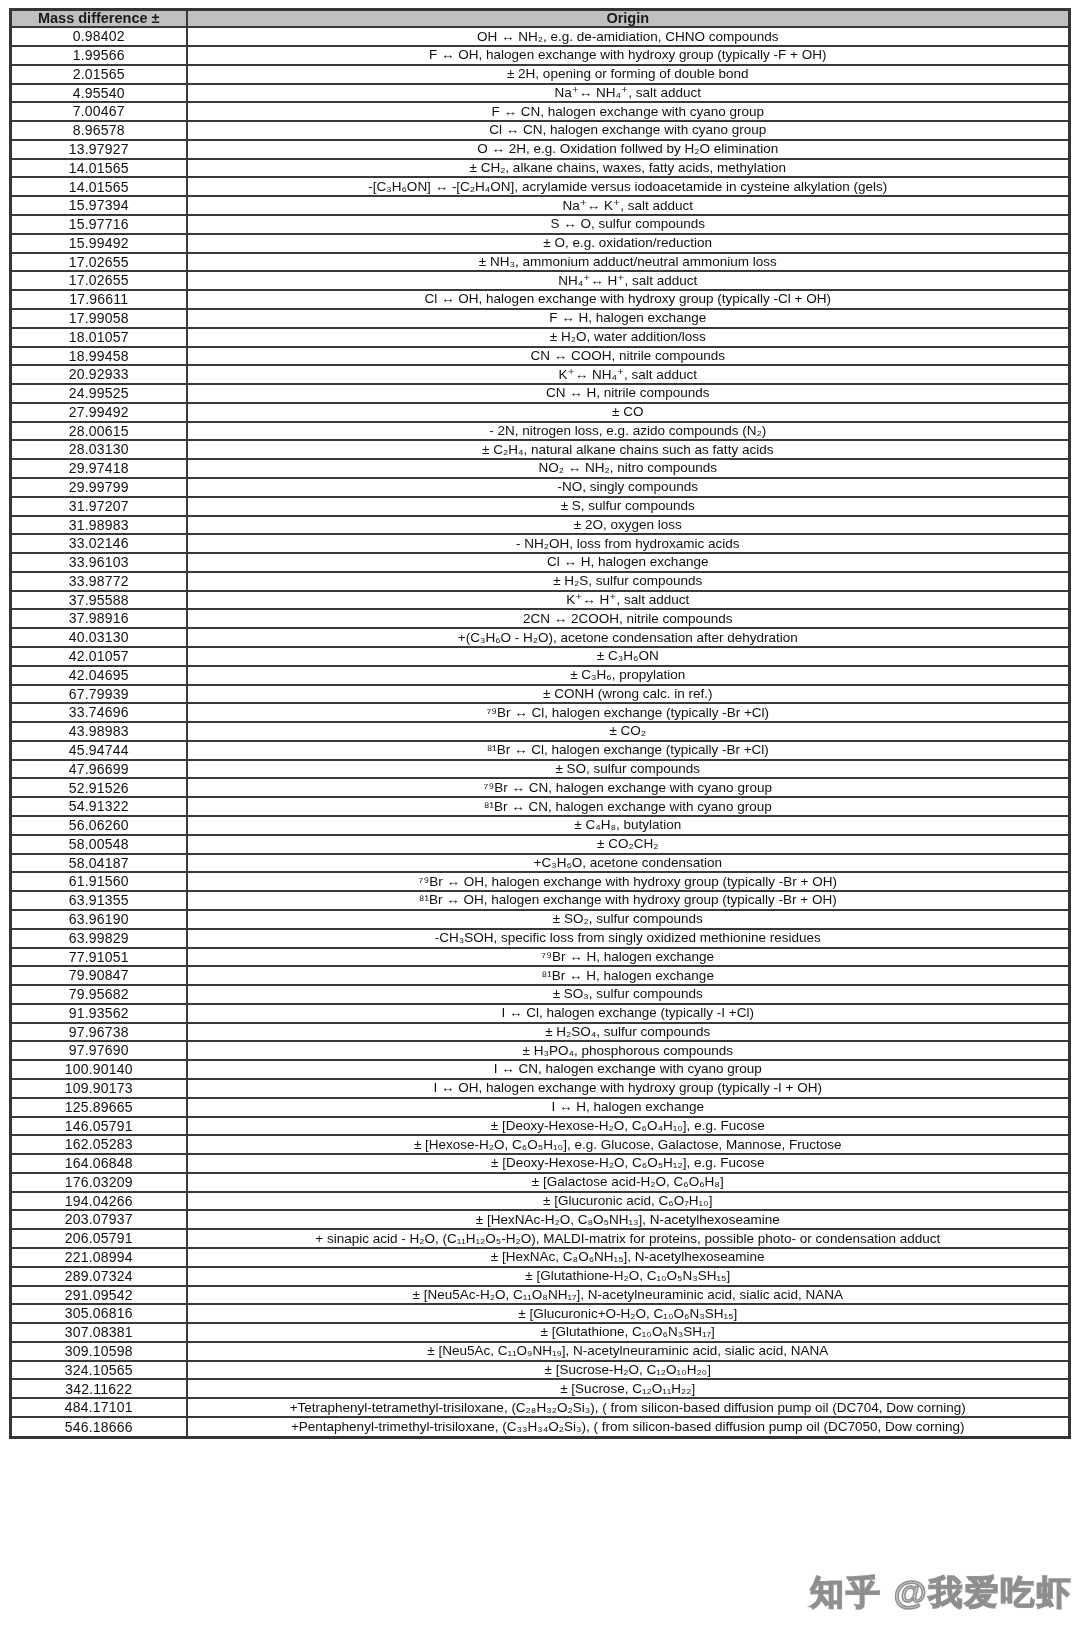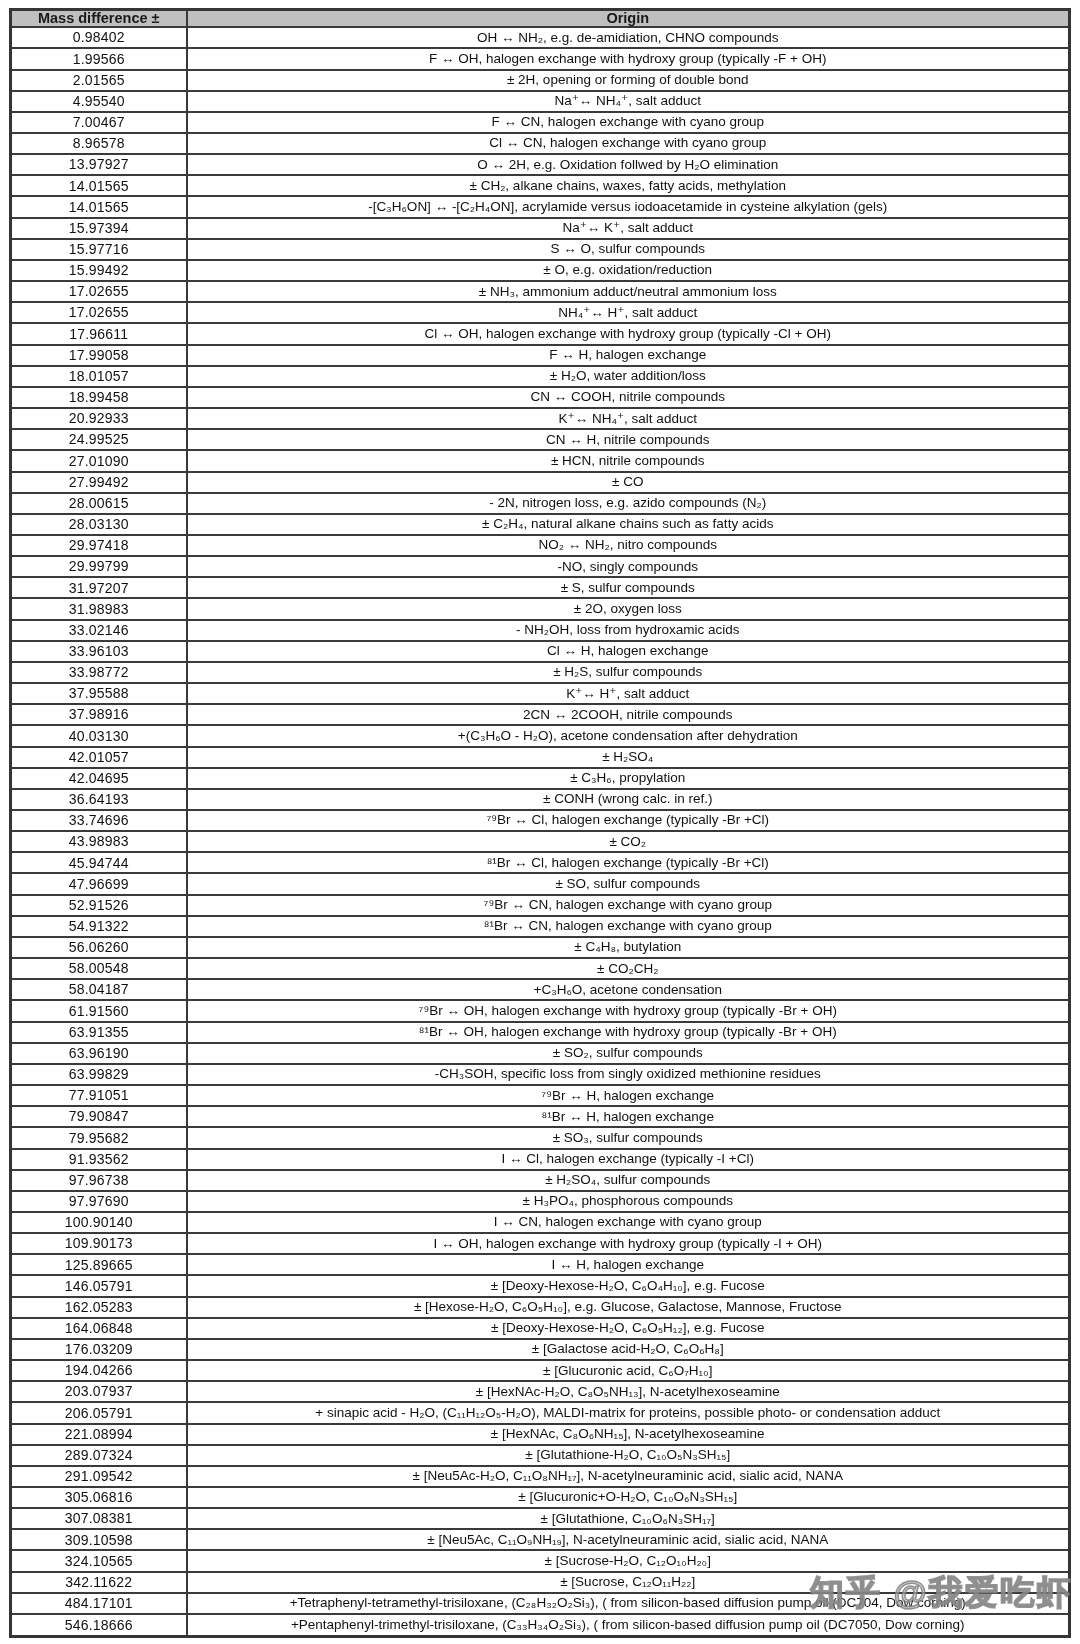--- a/index.html
+++ b/index.html
@@ -13,21 +13,21 @@
     width: 1080px;
     height: 1644px;
     position: relative;
     overflow: hidden;
   }
   .table-wrap {
     position: absolute;
     left: 9px;
     top: 8px;
     width: 1062px;
-    height: 1630px;
+    height: 1431px;
   }
   table.mass-table {
     width: 100%;
     height: 100%;
     border-collapse: collapse;
     table-layout: fixed;
     border: 3px solid #353535;
   }
   table.mass-table th,
   table.mass-table td {
@@ -158,24 +158,20 @@
         </tr>
         <tr>
           <td class="mass-cell">20.92933</td>
           <td class="origin-cell">K⁺↔ NH₄⁺, salt adduct</td>
         </tr>
         <tr>
           <td class="mass-cell">24.99525</td>
           <td class="origin-cell">CN ↔ H, nitrile compounds</td>
         </tr>
         <tr>
-          <td class="mass-cell">27.01090</td>
-          <td class="origin-cell">± HCN, nitrile compounds</td>
-        </tr>
-        <tr>
           <td class="mass-cell">27.99492</td>
           <td class="origin-cell">± CO</td>
         </tr>
         <tr>
           <td class="mass-cell">28.00615</td>
           <td class="origin-cell">- 2N, nitrogen loss, e.g. azido compounds (N₂)</td>
         </tr>
         <tr>
           <td class="mass-cell">28.03130</td>
           <td class="origin-cell">± C₂H₄, natural alkane chains such as fatty acids</td>
@@ -215,28 +211,28 @@
         <tr>
           <td class="mass-cell">37.98916</td>
           <td class="origin-cell">2CN ↔ 2COOH, nitrile compounds</td>
         </tr>
         <tr>
           <td class="mass-cell">40.03130</td>
           <td class="origin-cell">+(C₃H₆O - H₂O), acetone condensation after dehydration</td>
         </tr>
         <tr>
           <td class="mass-cell">42.01057</td>
-          <td class="origin-cell">± H₂SO₄</td>
+          <td class="origin-cell">± C₃H₆ON</td>
         </tr>
         <tr>
           <td class="mass-cell">42.04695</td>
           <td class="origin-cell">± C₃H₆, propylation</td>
         </tr>
         <tr>
-          <td class="mass-cell">36.64193</td>
+          <td class="mass-cell">67.79939</td>
           <td class="origin-cell">± CONH (wrong calc. in ref.)</td>
         </tr>
         <tr>
           <td class="mass-cell">33.74696</td>
           <td class="origin-cell">⁷⁹Br ↔ Cl, halogen exchange (typically -Br +Cl)</td>
         </tr>
         <tr>
           <td class="mass-cell">43.98983</td>
           <td class="origin-cell">± CO₂</td>
         </tr>

